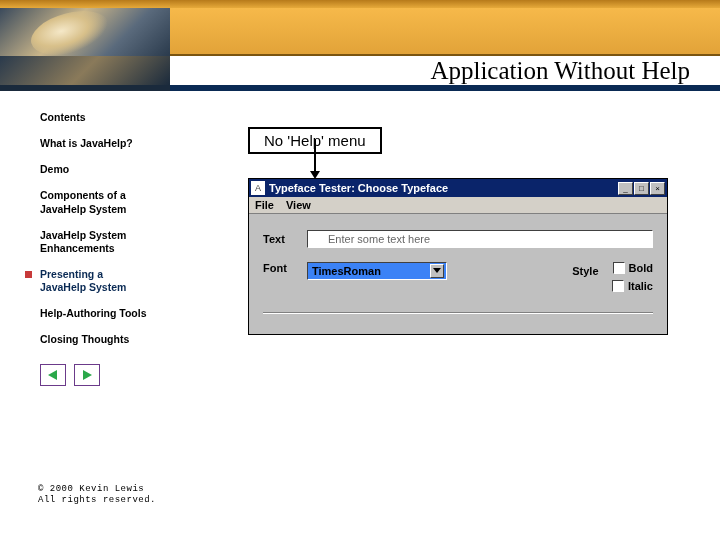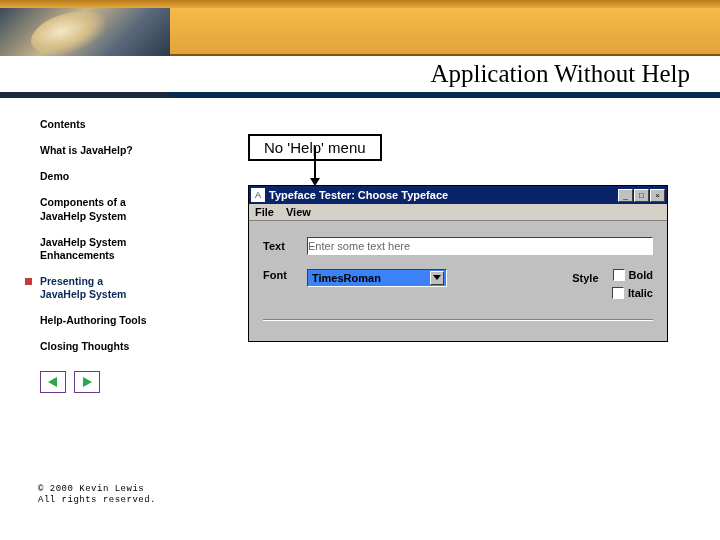--- a/index.html
+++ b/index.html
@@ -42,22 +42,21 @@
     position: relative;
   }
   .band-mid-rest::after {
     content: "";
     position: absolute;
     left: 0; right: 0; bottom: 0; height: 2px;
     background: #7a5410;
   }
   .title-band {
     display: flex;
-    height: 36px;
-    flex-direction: column;
+    height: 29px;
   }
   .title-band-photo {
     width: 170px;
     background: linear-gradient(135deg, #2a3a4c 0%, #8a7a5a 50%, #1a2a3c 100%);
   }
   .title-band-main {
     flex: 1;
     background: #fff;
     display: flex;
     align-items: center;
@@ -194,21 +193,21 @@
   }
   .row { display: flex; align-items: center; margin-bottom: 14px; }
   .lab { width: 44px; font-weight: bold; font-size: 11px; }
   .txt-input {
     flex: 1;
     height: 18px;
     border: 1px solid #808080;
     border-top-color: #404040; border-left-color: #404040;
     border-right-color: #fff; border-bottom-color: #fff;
     background: #fff;
-    padding: 0 0;
+    padding: 0 20px;
     font-family: inherit;
     font-size: 11px;
     color: #666;
   }
   .sel {
     height: 18px;
     border: 1px solid #808080;
     border-top-color: #404040; border-left-color: #404040;
     border-right-color: #fff; border-bottom-color: #fff;
     background: #3b82f6;

